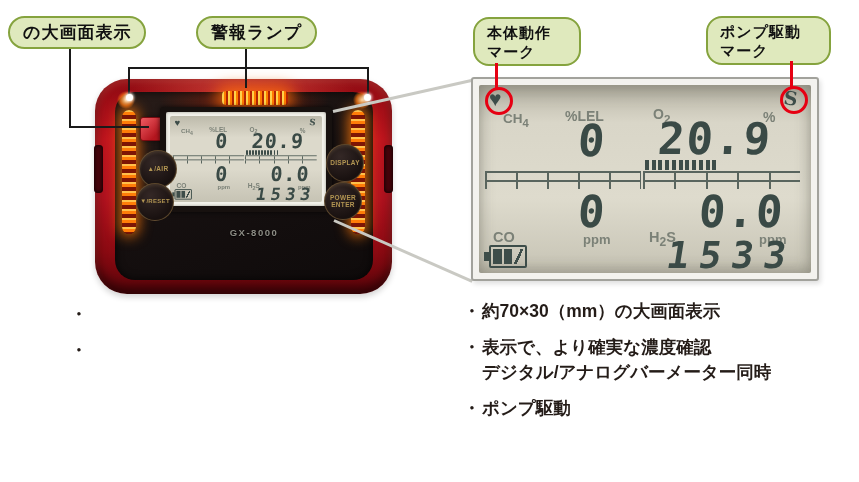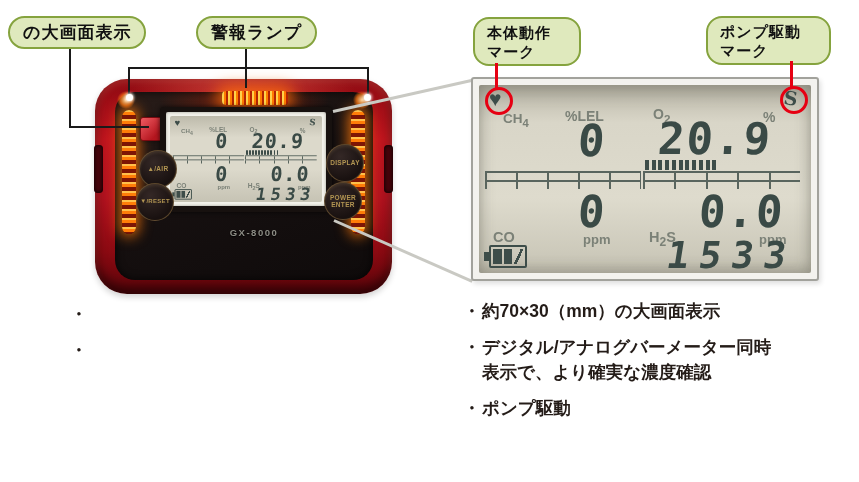--- a/index.html
+++ b/index.html
@@ -278,22 +278,22 @@
   <div class="features" id="features-right">
     <div class="feat">
       <span class="bullet">・</span>
       <div>
         <div>約70×30（mm）の大画面表示</div>
       </div>
     </div>
     <div class="feat">
       <span class="bullet">・</span>
       <div>
+        <div>表示で、より確実な濃度確認</div>
         <div>デジタル/アナログバーメーター同時</div>
-        <div>表示で、より確実な濃度確認</div>
       </div>
     </div>
     <div class="feat">
       <span class="bullet">・</span>
       <div>
         <div>ポンプ駆動</div>
       </div>
     </div>
   </div>
 

